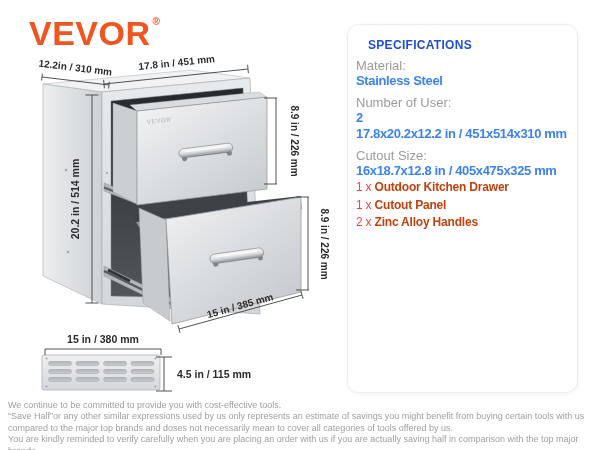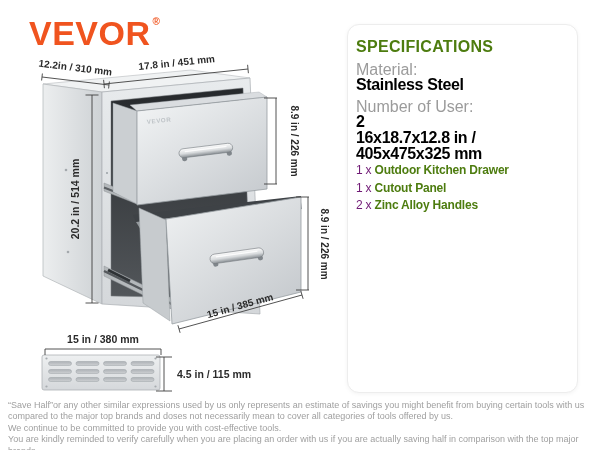--- a/index.html
+++ b/index.html
@@ -17,28 +17,28 @@
   
   .diagram{position:absolute;left:0;top:0;}
   
   .card{
     position:absolute;left:347px;top:24px;width:231px;height:369px;box-sizing:border-box;
     background:#fff;border:1px solid #ededed;border-radius:12px;
     box-shadow:0 1px 4px rgba(0,0,0,0.05);
     padding:13px 6px 0 8px;
   }
   .card h3{
-    margin:0 0 5px 0;font-size:16px;font-weight:bold;color:#4d7c0f;letter-spacing:0.3px;
+    margin:0 0 5px 12px;font-size:12px;font-weight:bold;color:#1d4ed8;letter-spacing:0.3px;
   }
   .card h3.pkg{margin-top:13px;}
-  .spec-label{color:#9b9b9b;font-size:16px;line-height:14px;margin-top:7px;}
-  .spec-value{color:#000000;font-size:16px;font-weight:bold;line-height:16px;letter-spacing:-0.35px;}
+  .spec-label{color:#9b9b9b;font-size:13px;line-height:14px;margin-top:7px;}
+  .spec-value{color:#3b82f6;font-size:13px;font-weight:bold;line-height:16px;letter-spacing:-0.35px;}
   .pkg-item{font-size:12px;line-height:17.5px;letter-spacing:-0.2px;}
-  .pkg-item .qty{color:#701a75;}
-  .pkg-item .nm{color:#4d7c0f;font-weight:bold;}
+  .pkg-item .qty{color:#ef4444;}
+  .pkg-item .nm{color:#c2410c;font-weight:bold;}
   
   .disclaimer{
     position:absolute;left:8px;top:400px;width:589px;
     font-size:9px;color:#9f9f9f;line-height:11.4px;
   }
   .disclaimer p{margin:0;}
   
   .dimtxt{font-family:"Liberation Sans",sans-serif;font-weight:bold;fill:#2b2b2b;}
   .wm{font-family:"Liberation Sans",sans-serif;font-weight:bold;fill:#bfc4c8;letter-spacing:0.6px;}
 </style>
@@ -215,22 +215,24 @@
 
     <div>
       <div class="spec-label">Material:</div>
       <div class="spec-value">Stainless Steel</div>
     </div>
     <div>
       <div class="spec-label">Number of User:</div>
       <div class="spec-value">2</div>
     </div>
     <div>
-    </div>
-    <div>
+      <div class="spec-value">17.8x20.2x12.2 in / 451x514x310 mm</div>
+    </div>
+    <div>
+      <div class="spec-label">Cutout Size:</div>
       <div class="spec-value">16x18.7x12.8 in / 405x475x325 mm</div>
     </div>
     <div>
     </div>
 
 
     <div class="pkg-item">
       <span class="qty">1 x</span>
       <span class="nm">Outdoor Kitchen Drawer</span>
     </div>
@@ -238,18 +240,18 @@
       <span class="qty">1 x</span>
       <span class="nm">Cutout Panel</span>
     </div>
     <div class="pkg-item">
       <span class="qty">2 x</span>
       <span class="nm">Zinc Alloy Handles</span>
     </div>
   </div>
 
   <div class="disclaimer">
+    <p>We continue to be committed to provide you with cost-effective tools.</p>
     <p>“Save Half”or any other similar expressions used by us only represents an estimate of savings you might benefit from buying certain tools with us compared to the major top brands and doses not necessarily mean to cover all categories of tools offered by us.</p>
-    <p>We continue to be committed to provide you with cost-effective tools.</p>
     <p>You are kindly reminded to verify carefully when you are placing an order with us if you are actually saving half in comparison with the top major brands.</p>
   </div>
 
 </div>
 
 </body></html>

